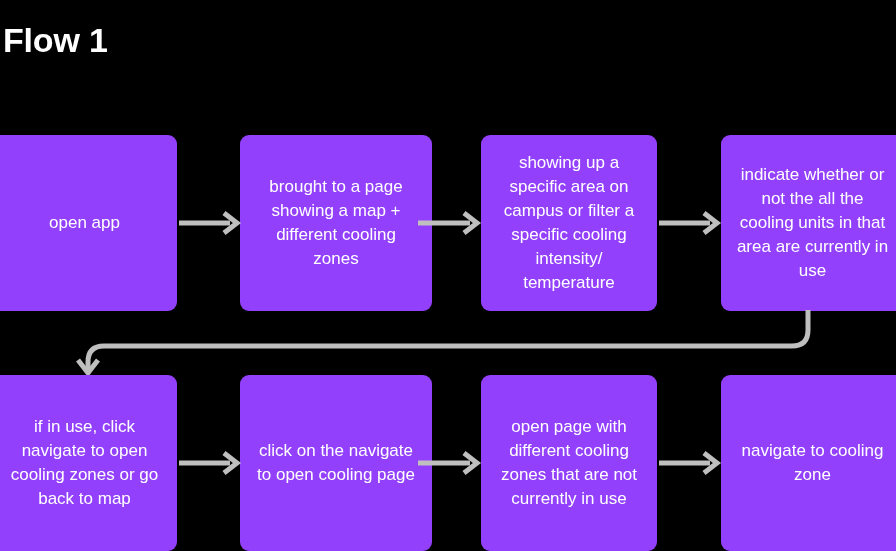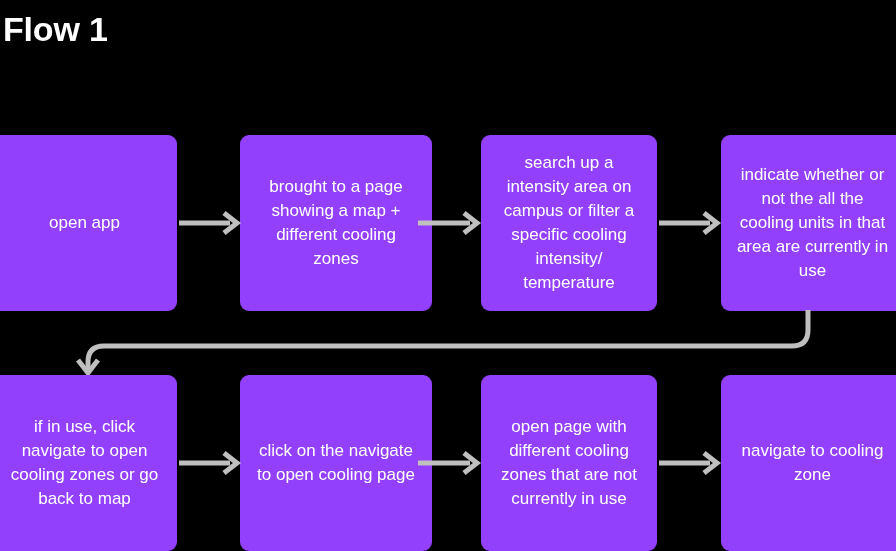--- a/index.html
+++ b/index.html
@@ -23,21 +23,21 @@
     top: 0;
     width: 896px;
     height: 551px;
     background: #000000;
   }
 
   
   .flow-title {
     position: absolute;
     left: 3px;
-    top: 8px;
+    top: 19px;
     font-size: 34px;
     line-height: 42px;
     font-weight: 700;
     color: #ffffff;
     letter-spacing: -0.2px;
     white-space: nowrap;
     text-align: right;
   }
 
   
@@ -111,21 +111,21 @@
 
   <div class="node row1 col1">
     <span class="node-label">open app</span>
   </div>
 
   <div class="node row1 col2">
     <span class="node-label">brought to a page showing a map + different cooling zones</span>
   </div>
 
   <div class="node row1 col3">
-    <span class="node-label">search up a intensity area on campus or filter a specific cooling intensity/ temperature</span>
+    <span class="node-label">showing up a specific area on campus or filter a specific cooling intensity/ temperature</span>
   </div>
 
   <div class="node row1 col4">
     <span class="node-label">indicate whether or not the all the cooling units in that area are currently in use</span>
   </div>
 
   <div class="arrow arrow-r1-a">
     <svg width="62" height="26" viewBox="0 0 62 26">
       <path d="M1 13 H52" stroke="#bfbfbf" stroke-width="5" fill="none" stroke-linecap="butt"></path>
       <path d="M46 3 L59 13 L46 23" stroke="#bfbfbf" stroke-width="5" fill="none" stroke-linecap="butt" stroke-linejoin="miter"></path>

